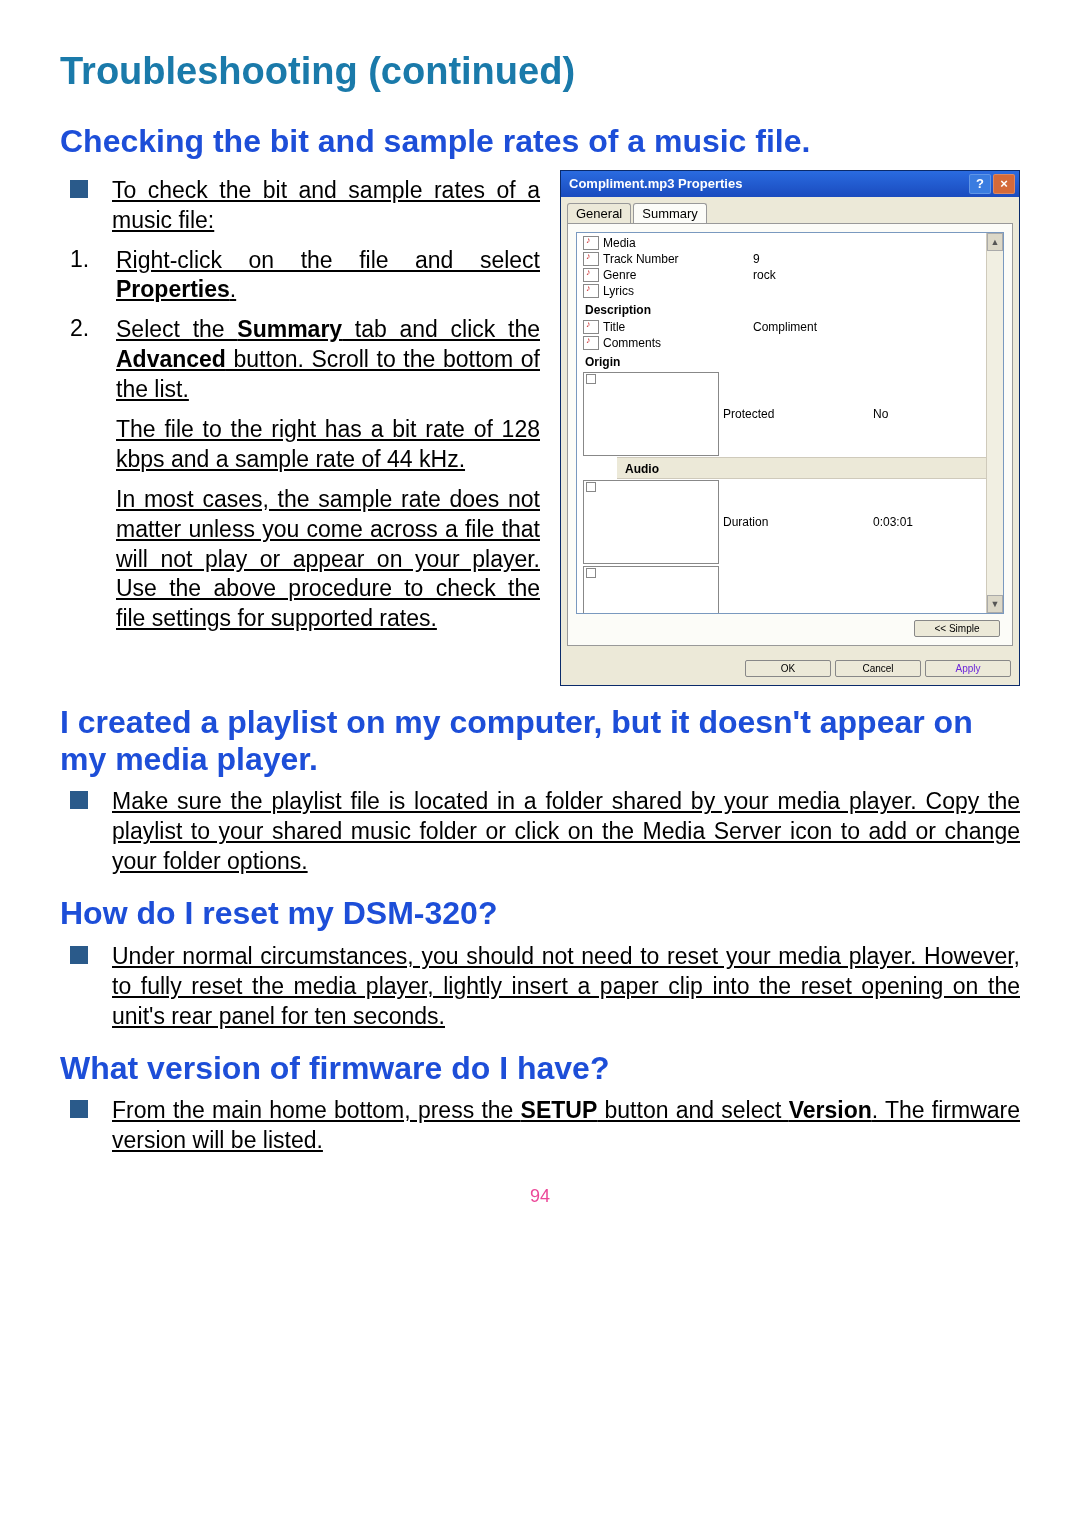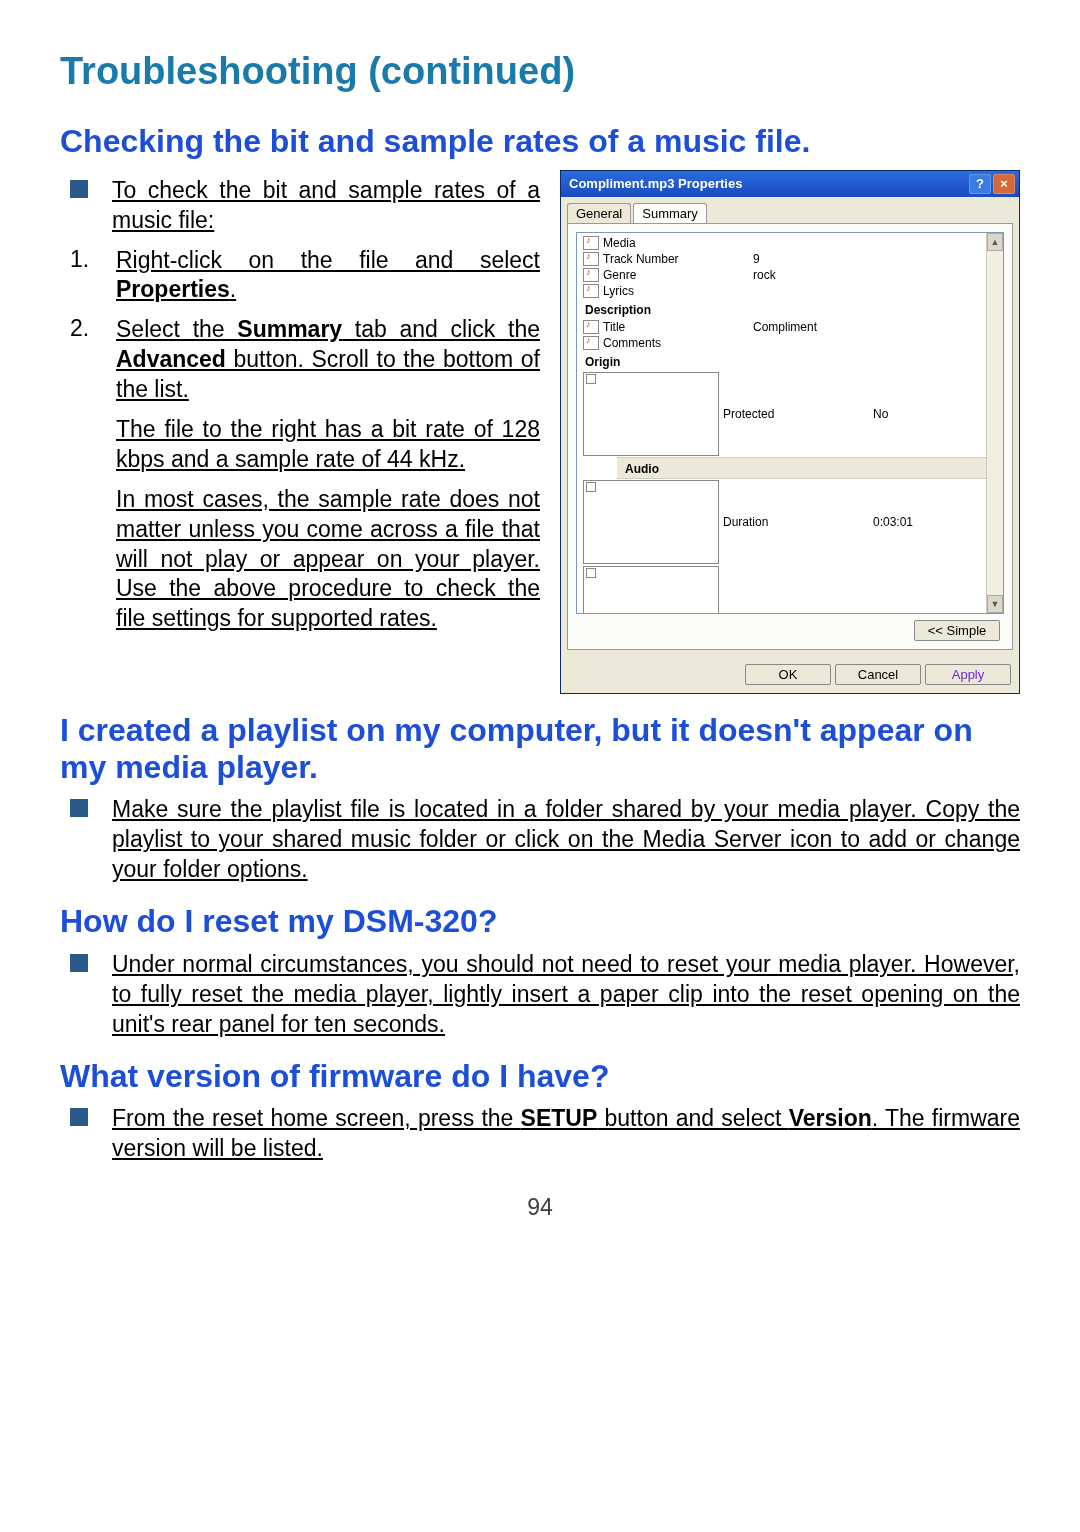--- a/index.html
+++ b/index.html
@@ -67,22 +67,22 @@
     flex: 0 0 46px;
     font-size: 23px;
     padding-left: 10px;
   }
   .indent {
     padding-left: 56px;
     margin: 10px 0;
   }
   .page-num {
     text-align: center;
-    color: #404040;
-    font-size: 23px;
+    color: #ec4899;
+    font-size: 18px;
     margin-top: 30px;
   }
   b { font-weight: bold; }
 
   
   .win {
     border: 1px solid #0a2a6a;
     font-family: Tahoma, Arial, sans-serif;
     font-size: 13px;
     background: #ece9d8;
@@ -189,21 +189,21 @@
     display: flex;
     justify-content: flex-end;
     padding: 6px 4px 0 0;
     gap: 6px;
   }
   .winbtn {
     min-width: 68px;
     padding: 2px 8px;
     border: 1px solid #888;
     background: #ece9d8;
-    font-size: 13px;
+    font-size: 10px;
     border-radius: 2px;
     text-align: center;
   }
   .winbtn.disabled { color: #6d28d9; }
   .dlg-btns {
     display: flex;
     justify-content: flex-end;
     gap: 4px;
     padding: 8px;
   }
@@ -327,18 +327,18 @@
   <h2>How do I reset my DSM-320?</h2>
   <div class="bullet-row">
     <div class="bullet"></div>
     <div class="body-text">Under normal circumstances, you should not need to reset your media player. However, to fully reset the media player, lightly insert a paper clip into the reset opening on the unit's rear panel for ten seconds.</div>
   </div>
 
   <h2>What version of firmware do I have?</h2>
   <div class="bullet-row">
     <div class="bullet"></div>
     <div class="body-text">
-      <span>From the reset home screen, press the </span><b>SETUP</b><span> button and select </span><b>Version</b><span>. The firmware version will be listed.</span>
+      <span>From the main home bottom, press the </span><b>SETUP</b><span> button and select </span><b>Version</b><span>. The firmware version will be listed.</span>
     </div>
   </div>
 
   <div class="page-num">94</div>
 </div>
 
 </body></html>

